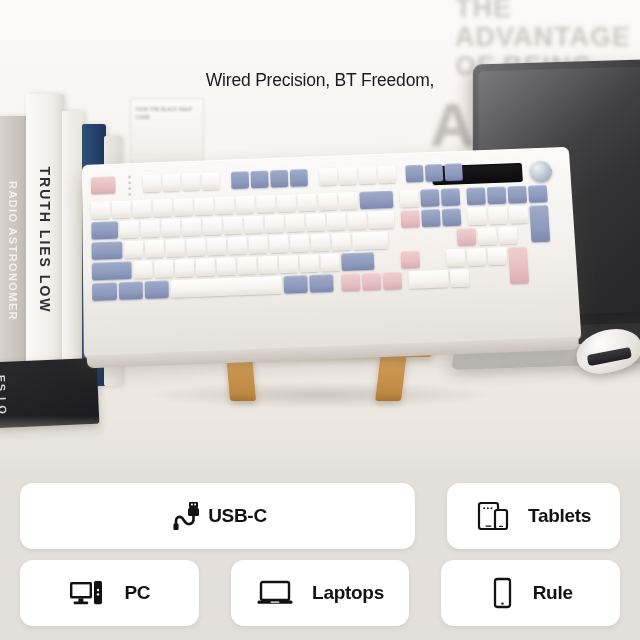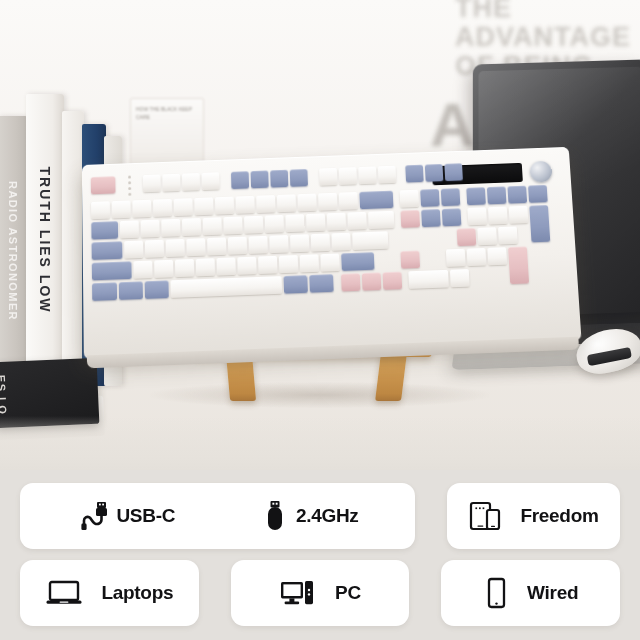--- a/index.html
+++ b/index.html
@@ -539,20 +539,21 @@
           <div class="key" style="width:40px;margin-left:5px"></div>
           <div class="key" style="width:19px"></div>
         </div>
 
       </div>
     </div>
 
     <div class="scene-fade"></div>
   </div>
 
+  <div class="subline l1">Wired Precision, BT Freedom,</div>
 
   <div class="panel">
     <div class="badge-grid">
 
       <div class="brow">
 
         <div class="card wide">
 
           <div class="item">
             <span class="ico">
@@ -561,68 +562,44 @@
                 <rect x="23" y="4.6" width="1.8" height="1.8" fill="#ffffff"></rect>
                 <rect x="26.2" y="4.6" width="1.8" height="1.8" fill="#ffffff"></rect>
                 <rect x="20" y="9" width="11" height="8" rx="1.6" fill="#121214"></rect>
                 <path d="M25.5 17 V20.5 C25.5 24.4 21.6 26 18.6 24.3 C16 22.8 15.4 19.6 13.4 18.4 C11 17 8 18.6 8 21.6 V25" stroke="#121214" stroke-width="2.6" fill="none" stroke-linecap="round"></path>
                 <rect x="5.4" y="24.6" width="5.2" height="6.4" rx="1.3" fill="#121214"></rect>
               </svg>
             </span>
             <span class="lbl">USB-C</span>
           </div>
 
-          <div class="item">
-            <span class="ico">
-              <svg width="30" height="34" viewBox="0 0 30 34" fill="none">
-                <rect x="10.5" y="2" width="9" height="6.4" rx="1" fill="#121214"></rect>
-                <rect x="12.4" y="3.7" width="1.9" height="2" fill="#ffffff"></rect>
-                <rect x="15.7" y="3.7" width="1.9" height="2" fill="#ffffff"></rect>
-                <rect x="8" y="8" width="14" height="23" rx="7" fill="#121214"></rect>
-              </svg>
-            </span>
-            <span class="lbl">2.4GHz</span>
-          </div>
 
 
         </div>
 
         <div class="card narrow">
           <div class="item">
             <span class="ico">
               <svg width="34" height="34" viewBox="0 0 34 34" fill="none">
                 <rect x="3" y="4" width="19" height="26" rx="2.2" stroke="#121214" stroke-width="2.2" fill="#ffffff"></rect>
                 <rect x="7.4" y="8.4" width="1.7" height="1.7" fill="#121214"></rect>
                 <rect x="11" y="8.4" width="1.7" height="1.7" fill="#121214"></rect>
                 <rect x="14.6" y="8.4" width="1.7" height="1.7" fill="#121214"></rect>
                 <rect x="9.4" y="26.4" width="6" height="1.4" rx="0.7" fill="#121214"></rect>
                 <rect x="19" y="11" width="12" height="19" rx="2" stroke="#121214" stroke-width="2.2" fill="#ffffff"></rect>
                 <rect x="23" y="26.8" width="4" height="1.2" rx="0.6" fill="#121214"></rect>
               </svg>
             </span>
-            <span class="lbl">Freedom</span>
+            <span class="lbl">Tablets</span>
           </div>
         </div>
 
       </div>
 
       <div class="brow">
-
-        <div class="card narrow">
-          <div class="item">
-            <span class="ico">
-              <svg width="38" height="30" viewBox="0 0 38 30" fill="none">
-                <rect x="5" y="4" width="28" height="18" rx="1.8" stroke="#121214" stroke-width="2.4" fill="#ffffff"></rect>
-                <rect x="1.5" y="22.4" width="35" height="3.4" rx="1.5" fill="#121214"></rect>
-                <rect x="14.5" y="23.4" width="9" height="1.4" rx="0.7" fill="#ffffff"></rect>
-              </svg>
-            </span>
-            <span class="lbl">Laptops</span>
-          </div>
-        </div>
 
         <div class="card narrow">
           <div class="item">
             <span class="ico">
               <svg width="38" height="32" viewBox="0 0 38 32" fill="none">
                 <rect x="2" y="5" width="22" height="16.4" rx="1.6" fill="#121214"></rect>
                 <rect x="4.4" y="7.4" width="17.2" height="11.6" fill="#ffffff"></rect>
                 <rect x="10.4" y="21.4" width="5" height="3.6" fill="#121214"></rect>
                 <rect x="5.6" y="24.6" width="14.6" height="2.6" rx="1.2" fill="#121214"></rect>
                 <rect x="26" y="4" width="8" height="23.2" rx="1.6" fill="#121214"></rect>
@@ -630,26 +607,39 @@
                 <circle cx="30" cy="17.4" r="1.2" fill="#ffffff"></circle>
               </svg>
             </span>
             <span class="lbl">PC</span>
           </div>
         </div>
 
         <div class="card narrow">
           <div class="item">
             <span class="ico">
+              <svg width="38" height="30" viewBox="0 0 38 30" fill="none">
+                <rect x="5" y="4" width="28" height="18" rx="1.8" stroke="#121214" stroke-width="2.4" fill="#ffffff"></rect>
+                <rect x="1.5" y="22.4" width="35" height="3.4" rx="1.5" fill="#121214"></rect>
+                <rect x="14.5" y="23.4" width="9" height="1.4" rx="0.7" fill="#ffffff"></rect>
+              </svg>
+            </span>
+            <span class="lbl">Laptops</span>
+          </div>
+        </div>
+
+        <div class="card narrow">
+          <div class="item">
+            <span class="ico">
               <svg width="26" height="34" viewBox="0 0 26 34" fill="none">
                 <rect x="6" y="3" width="15" height="28" rx="2.4" stroke="#121214" stroke-width="2.3" fill="#ffffff"></rect>
                 <circle cx="13.5" cy="27.6" r="1.2" fill="#121214"></circle>
               </svg>
             </span>
-            <span class="lbl">Wired</span>
+            <span class="lbl">Rule</span>
           </div>
         </div>
 
       </div>
 
     </div>
   </div>
 
 </div>
 

